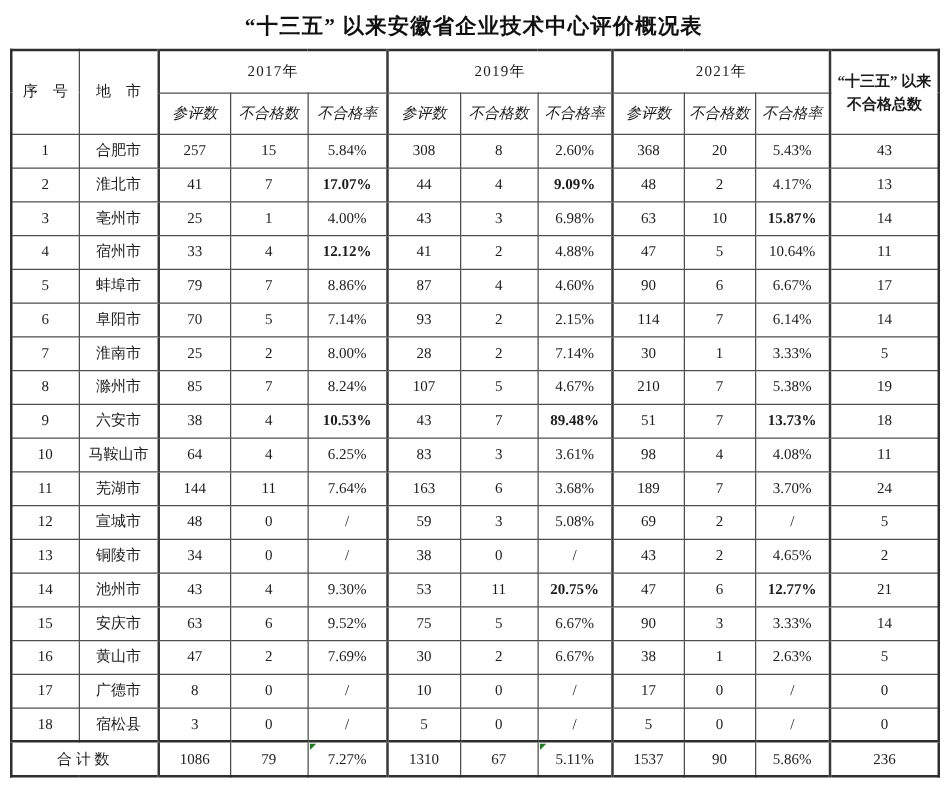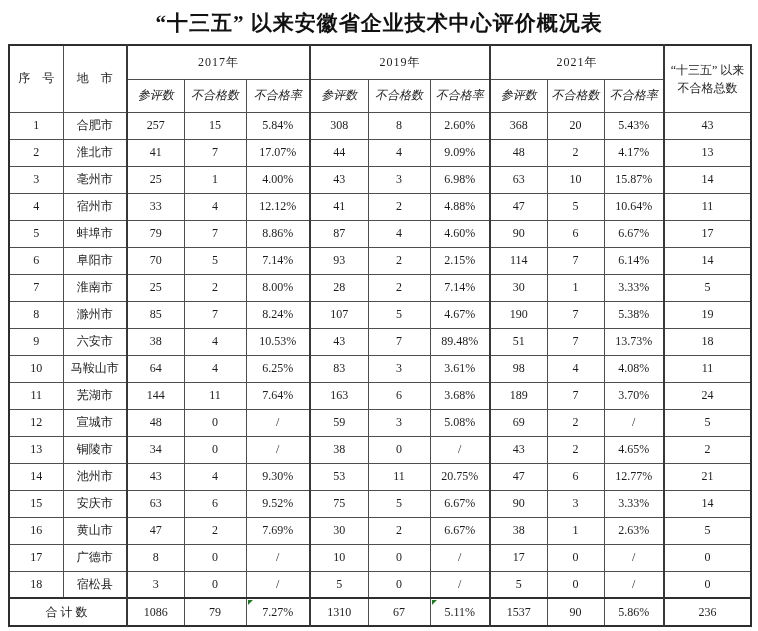--- a/index.html
+++ b/index.html
@@ -2,21 +2,21 @@
 <html><head>
 <meta charset="utf-8">
 <style>
   html,body{margin:0;padding:0;}
   body{
     width:758px;height:631px;background:#ffffff;overflow:hidden;
     font-family:"Liberation Serif","DejaVu Serif",serif;
     color:#1c1c1c;
   }
   .page-title{
-    margin-top:9px;text-align:center;font-size:21px;font-weight:bold;
+    margin-top:9px;text-align:center;font-size:17px;font-weight:bold;
     letter-spacing:1px;color:#111;
   }
   table.eval{
     border-collapse:collapse;table-layout:fixed;
     width:742px;margin:7px 0 0 8px;
     border:2px solid #2e2e2e;
   }
   th,td{
     border:1px solid #4e4e4e;
     text-align:center;vertical-align:middle;
@@ -24,22 +24,22 @@
     font-size:12px;font-weight:normal;
     position:relative;
   }
   thead tr.yr{height:34px;}
   thead tr.sub{height:33px;font-style:italic;}
   tbody tr{height:27px;}
   tr.total-row{height:28px;}
   tr.total-row td{border-top:2px solid #2e2e2e;}
   .group-l{border-left:2px solid #383838;}
   .wide-gap{letter-spacing:1px;}
-  .total-head{line-height:1.5;}
-  .b{font-weight:normal;}
+  .total-head{line-height:1.5;font-weight:bold;}
+  .b{font-weight:bold;}
   .total-label{letter-spacing:3px;}
   .gflag{
     position:absolute;top:1px;left:1px;width:0;height:0;
     border-top:5px solid #1e7d1e;border-right:5px solid transparent;
   }
 </style>
 </head>
 <body>
 
 <div class="page-title">“十三五” 以来安徽省企业技术中心评价概况表</div>
@@ -184,21 +184,21 @@
       </tr>
       <tr>
         <td>8</td>
         <td>滁州市</td>
         <td class="group-l">85</td>
         <td>7</td>
         <td>8.24%</td>
         <td class="group-l">107</td>
         <td>5</td>
         <td>4.67%</td>
-        <td class="group-l">190</td>
+        <td class="group-l">210</td>
         <td>7</td>
         <td>5.38%</td>
         <td class="group-l">19</td>
       </tr>
       <tr>
         <td>9</td>
         <td>六安市</td>
         <td class="group-l">38</td>
         <td>4</td>
         <td class="b">10.53%</td>

